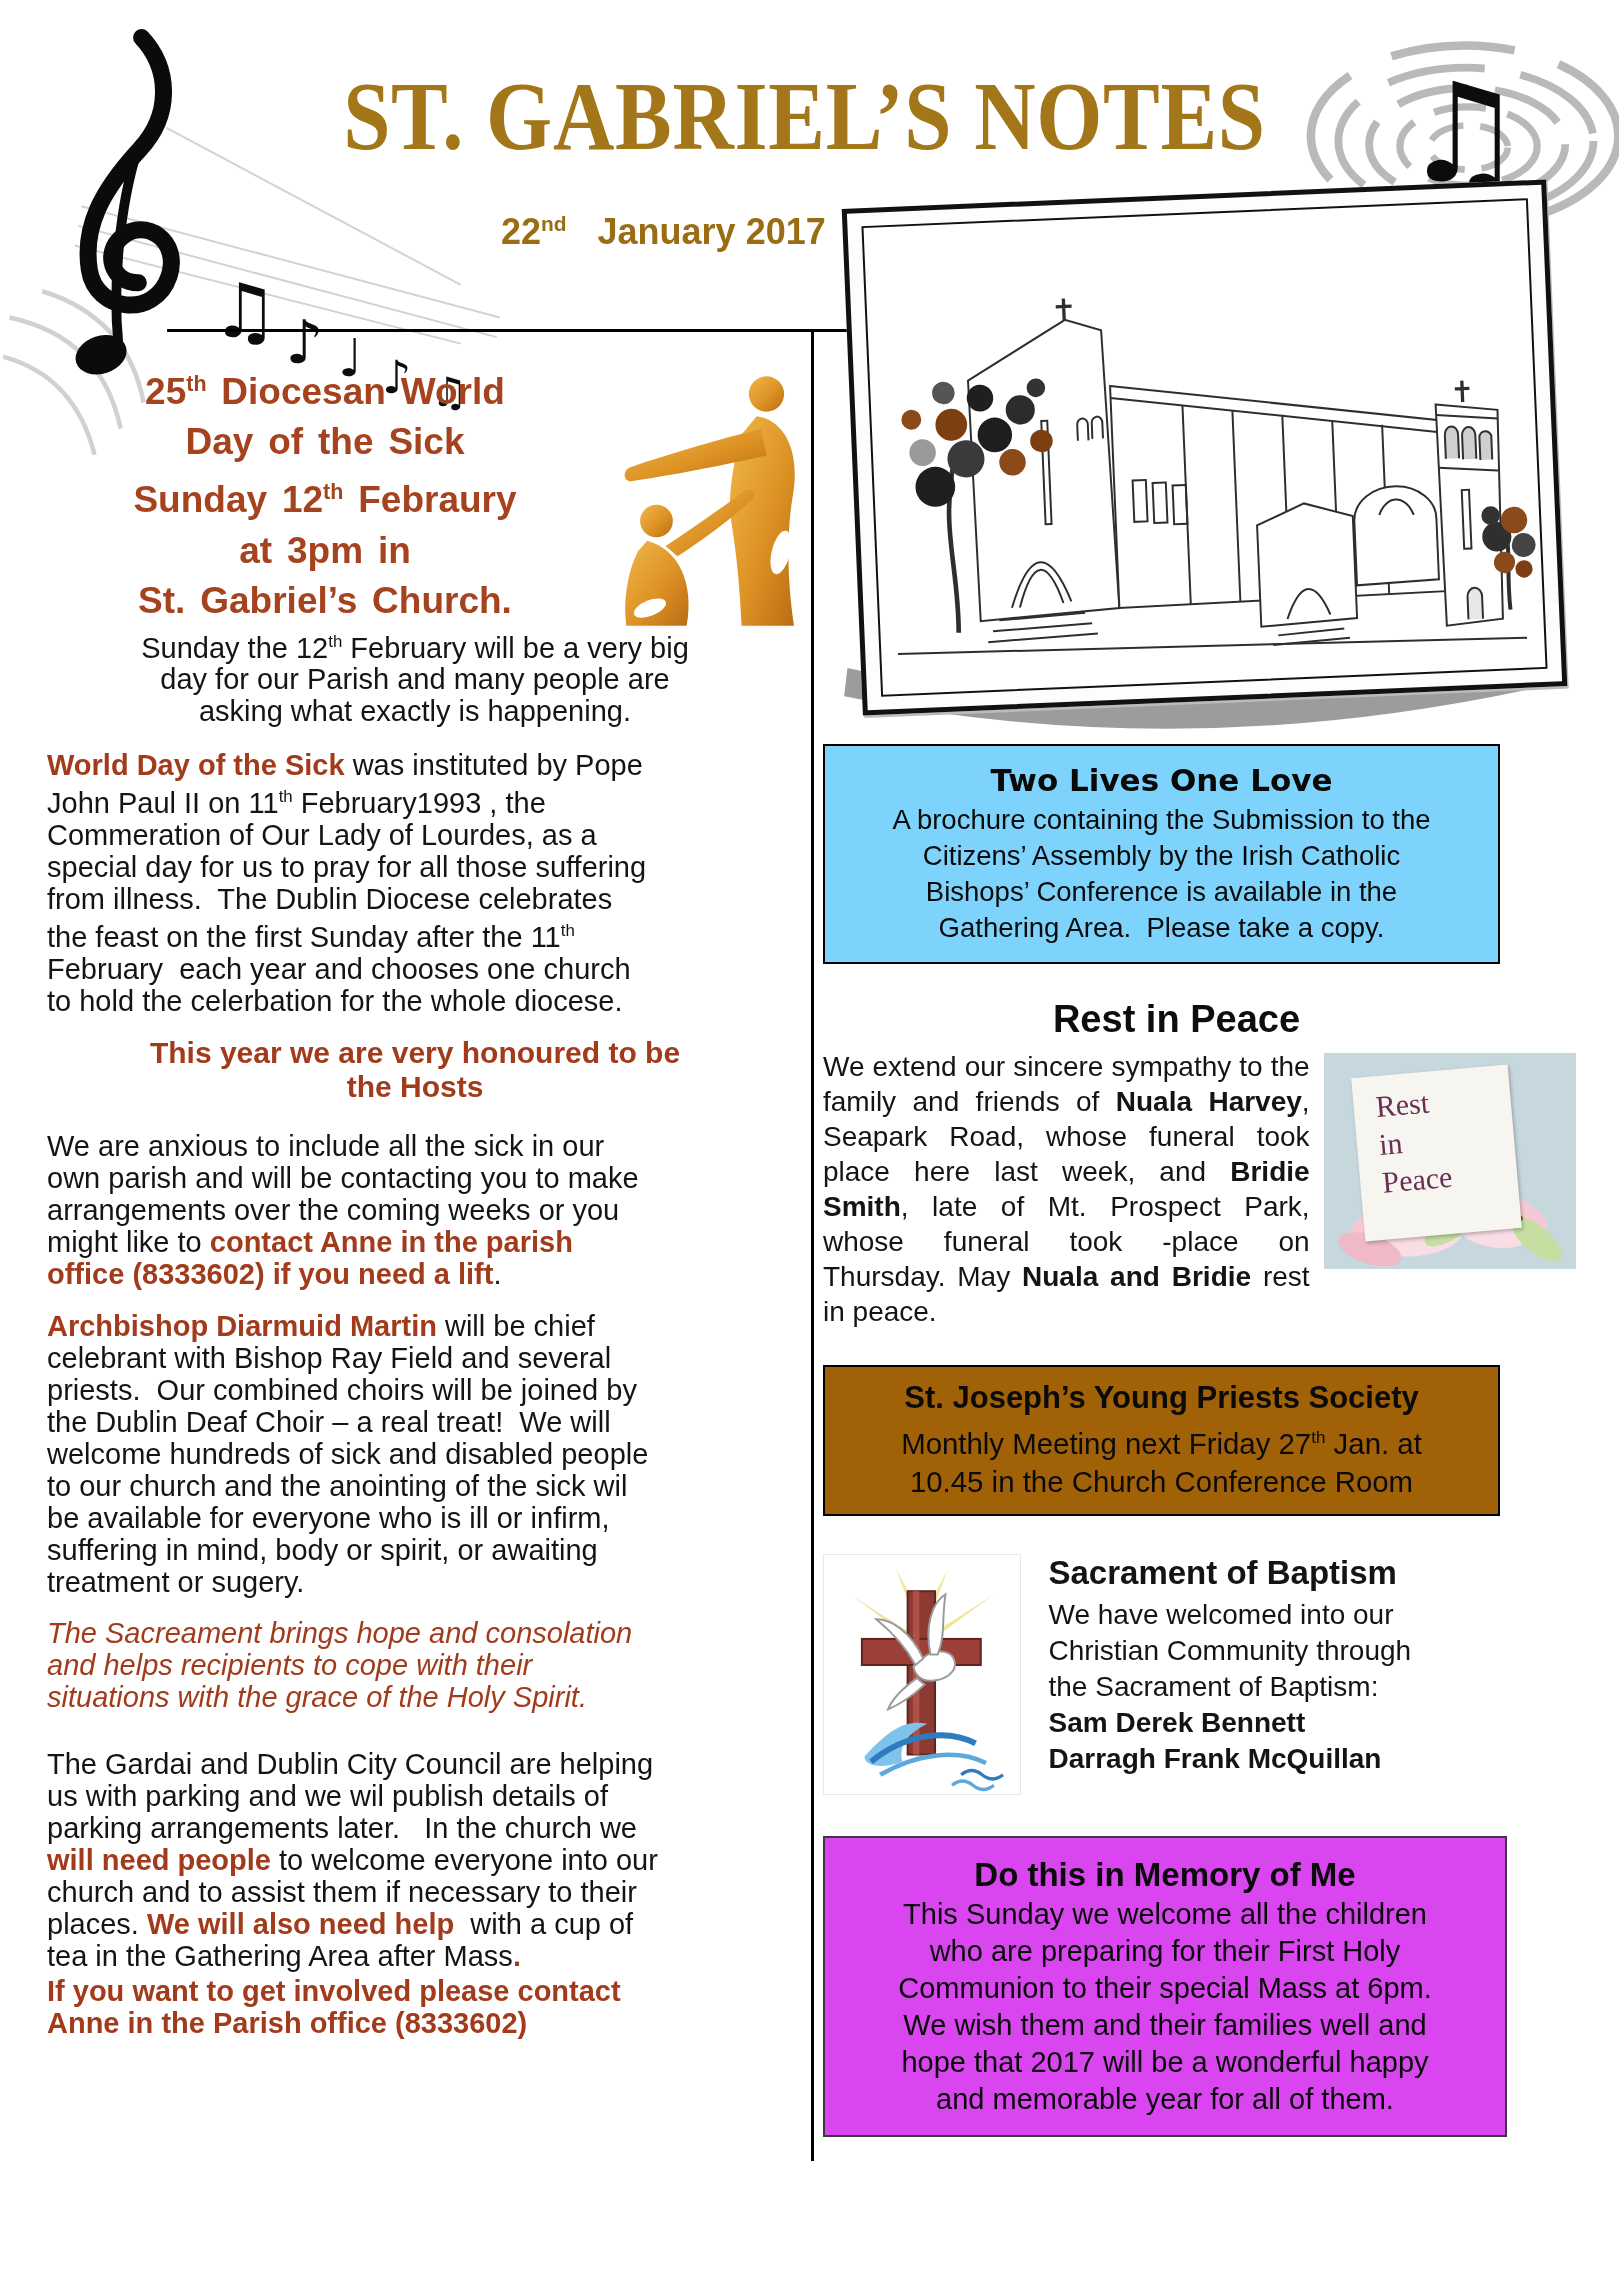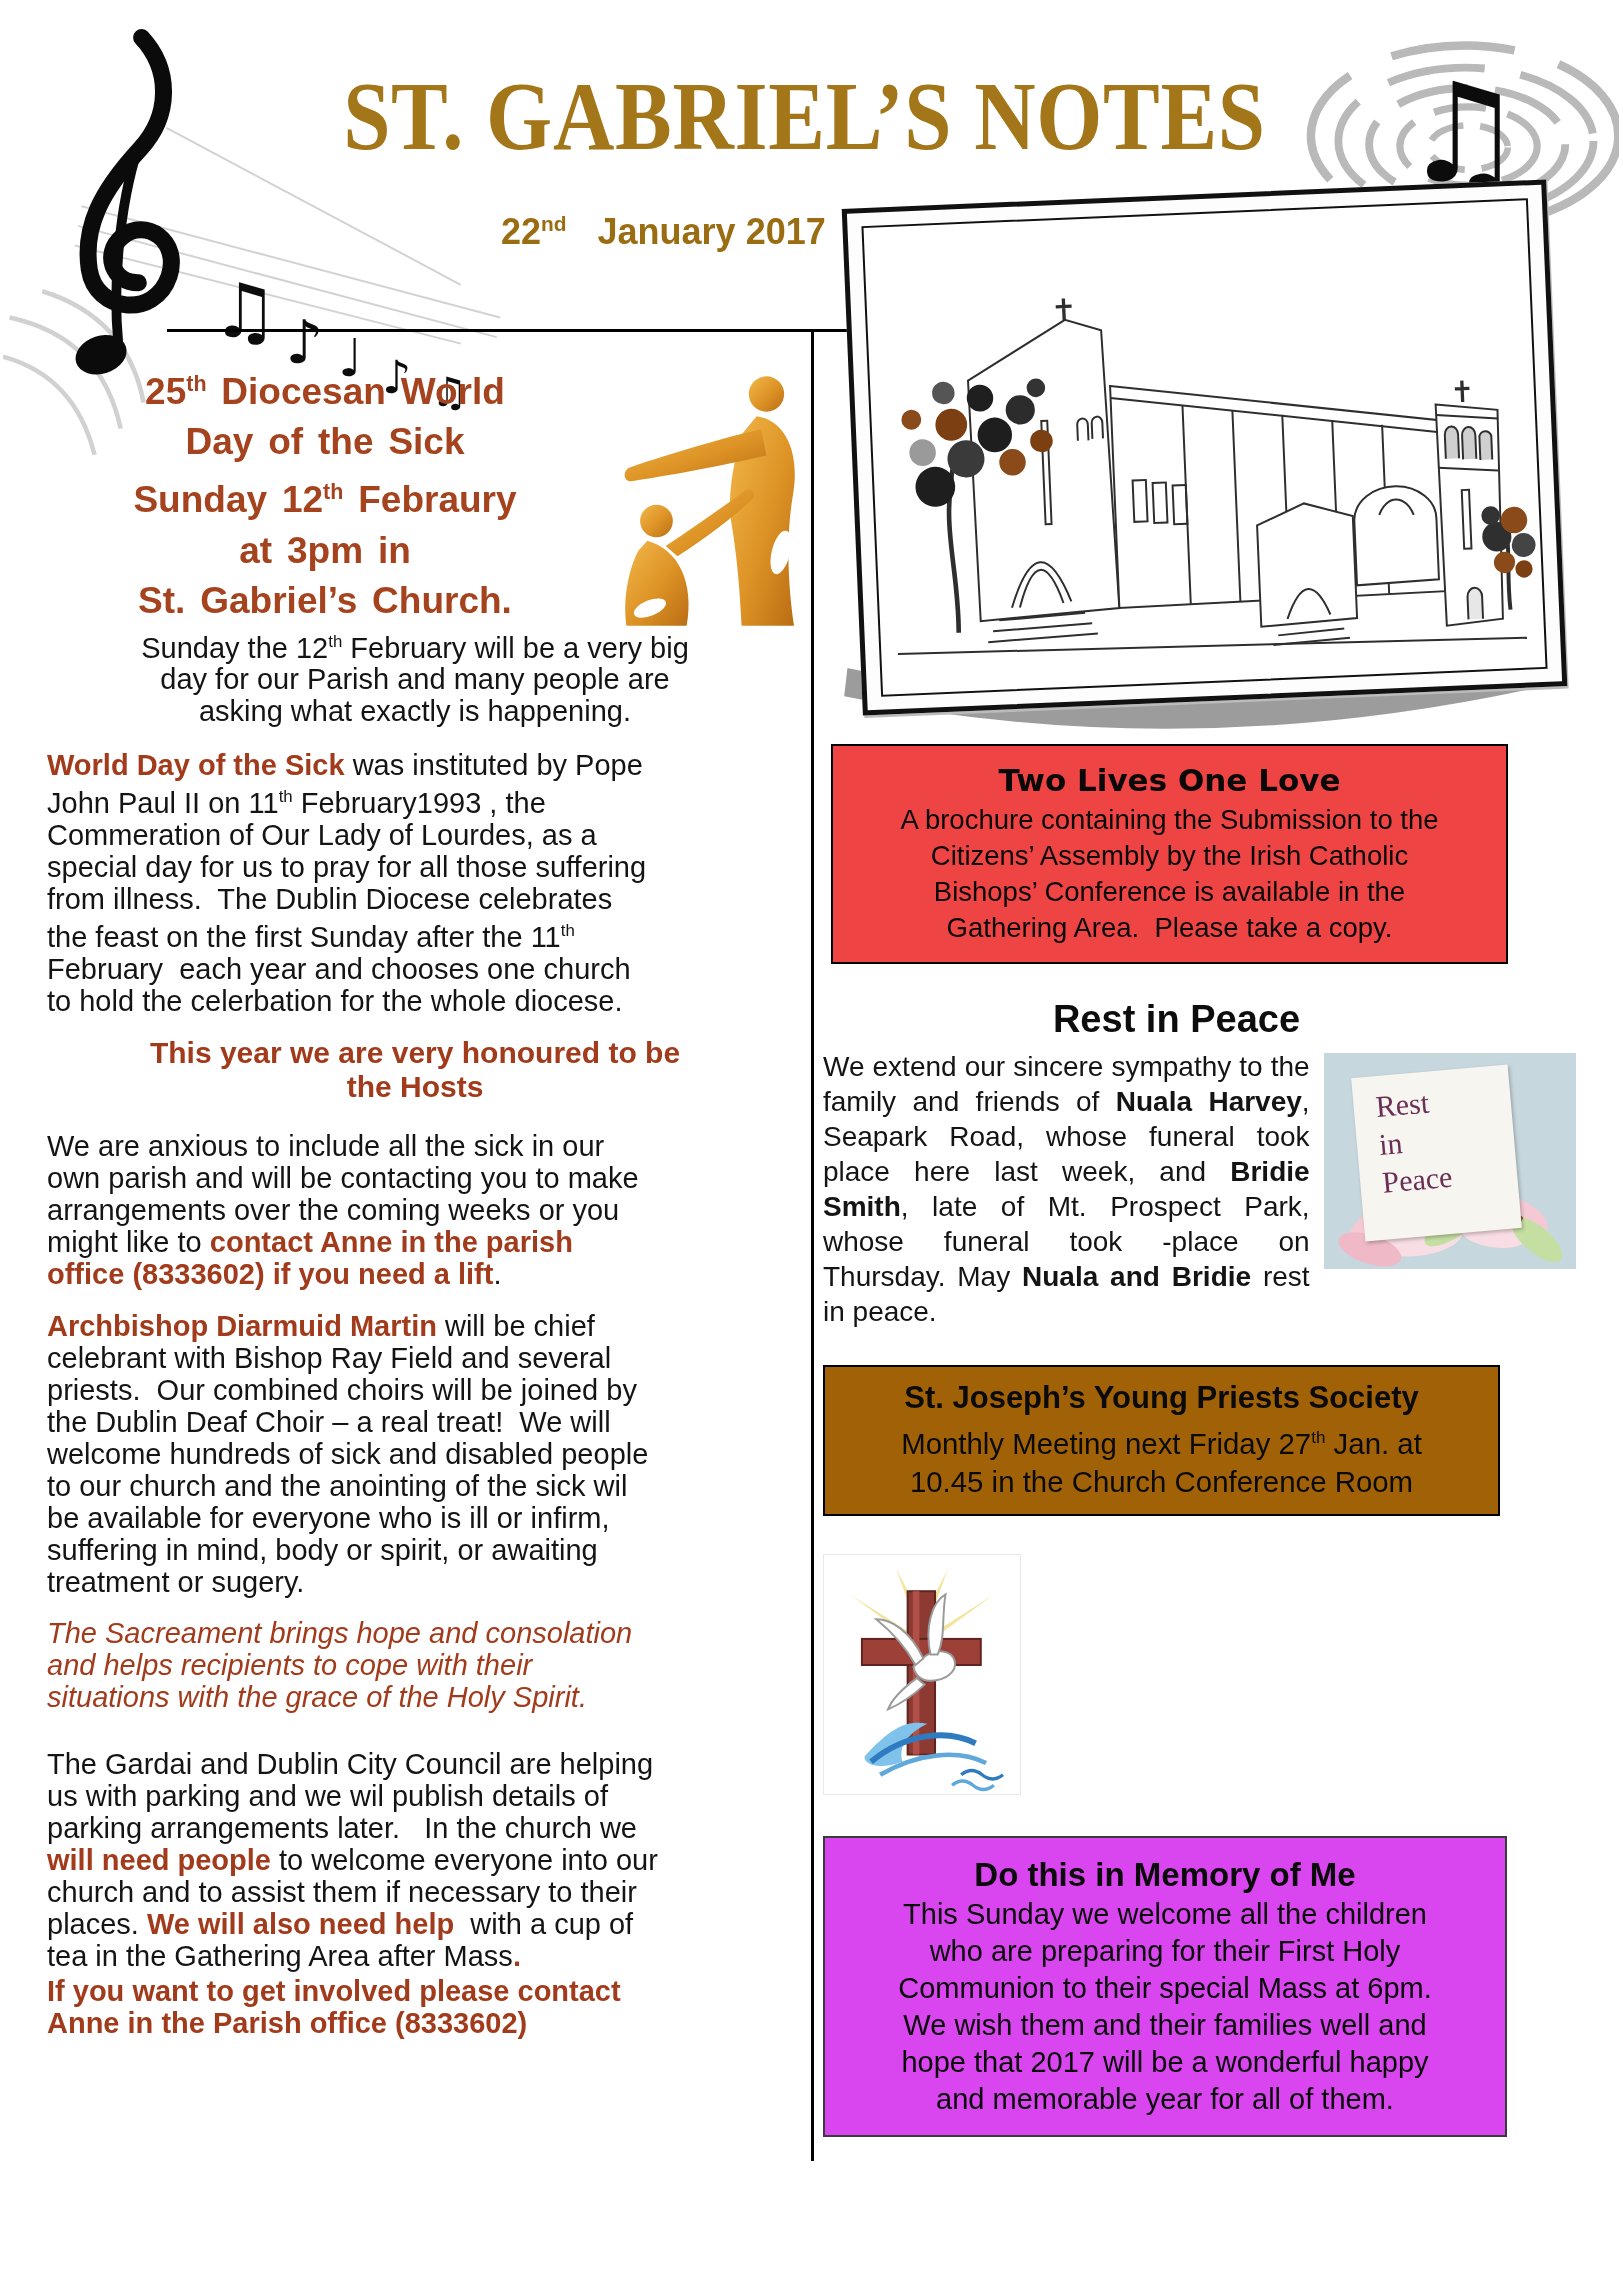--- a/index.html
+++ b/index.html
@@ -49,21 +49,21 @@
   .centered{text-align:center;}
   .rust{color:#a23b1b;}
   .rust-b{color:#a23b1b;font-weight:700;}
   .rust-i{color:#a23b1b;font-style:italic;}
   #intro-p{margin-bottom:22px;}
   #hosts-p{font-size:30px;line-height:34px;font-weight:700;margin:3.9px 0 26px 0;}
   #sacrament-note{margin:0 0 35px 0;}
   
   #right-col{position:absolute;left:823px;top:744px;width:762px;}
   .color-box{border:2px solid #000;width:677px;box-sizing:border-box;text-align:center;}
-  #blue-box{background:#ef4444;padding:13px 7.9px 15.7px 7.9px;margin-left:8px;}
+  #blue-box{background:#7dd3fc;padding:13px 7.9px 15.7px 7.9px;}
   #blue-box .box-title{font-family:"DejaVu Sans",sans-serif;font-weight:700;font-size:31px;line-height:43px;color:#090909;}
   #blue-box .box-body{font-size:27.5px;line-height:36px;color:#0a0a0a;}
   #rip-section{margin-top:34px;width:753px;}
   #rip-title{text-align:center;width:707px;font-weight:700;font-size:38px;line-height:42px;color:#0d0d0d;margin-bottom:9.2px;}
   #rip-body{font-size:28px;line-height:35px;text-align:justify;}
   #rip-image{
     float:right;width:252px;height:216px;margin:3.9px 0 6.5px 14.4px;background:#c7d7de;
     position:relative;overflow:hidden;
   }
   #rip-card{
@@ -349,20 +349,28 @@
             <path d="M163 152 C 154 110 165 72 186 60 C 180 97 186 124 174 152 Z"></path>
             <path d="M142 188 C 120 204 104 220 98 236 C 116 228 138 213 154 198 Z"></path>
           </g>
           <path d="M62 308 C 104 262 128 252 158 258 C 126 274 114 294 120 316 C 86 328 62 322 62 308 Z" fill="#7fc3ec"></path>
           <path d="M72 316 C 126 272 190 266 232 288" stroke="#2f7bc0" stroke-width="9" fill="none"></path>
           <path d="M86 336 C 144 302 206 297 248 318" stroke="#5fa8dc" stroke-width="7" fill="none"></path>
           <path d="M210 336 q 16 -13 32 0 q 16 13 32 0" stroke="#2f7bc0" stroke-width="5" fill="none"></path>
           <path d="M196 352 q 16 -13 32 0 q 16 13 32 0" stroke="#5fa8dc" stroke-width="5" fill="none"></path>
         </svg>
       </div>
+      <div id="baptism-text">
+        <div id="baptism-title">Sacrament of Baptism</div>
+        <div id="baptism-body" class="pre">We have welcomed into our
+Christian Community through
+the Sacrament of Baptism:</div>
+        <div id="baptism-names" class="pre">Sam Derek Bennett
+Darragh Frank McQuillan</div>
+      </div>
     </div>
 
     <div id="yellow-box" class="color-box">
       <div class="box-title">Do this in Memory of Me</div>
       <div class="box-body pre">This Sunday we welcome all the children
 who are preparing for their First Holy
 Communion to their special Mass at 6pm.
 We wish them and their families well and
 hope that 2017 will be a wonderful happy
 and memorable year for all of them.</div>

